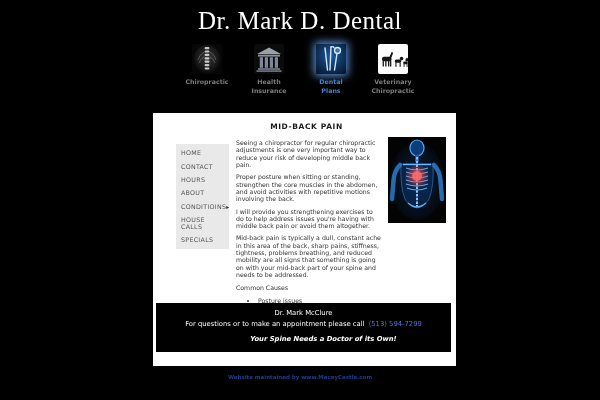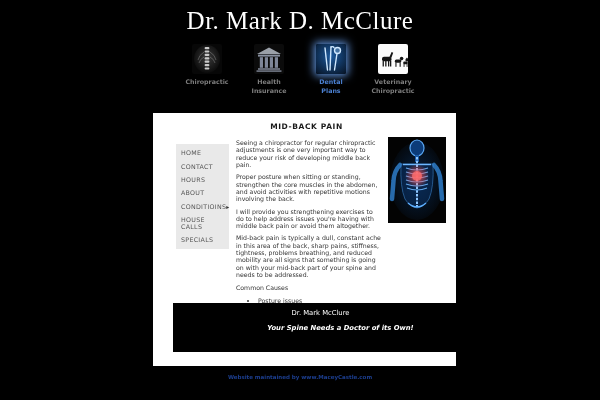--- a/index.html
+++ b/index.html
@@ -52,40 +52,40 @@
   }
   .body-col p { margin:0 0 5px 0; }
   .causes-head { margin-top:6px; }
   .causes-list { margin:5px 0 0 0; padding-left:22px; }
   .causes-list li { margin:0; line-height:1.18; }
   .figure {
     position:absolute; left:235px; top:24px; width:58px; height:86px;
   }
   
   .band {
-    position:absolute; left:20px; top:190px; width:295px; height:49px;
+    position:absolute; left:3px; top:190px; width:295px; height:49px;
     background:#000; color:#fff; text-align:center; font-size:6.8px;
     padding-top:6px; box-sizing:border-box;
   }
   .band .line { line-height:1.35; margin-bottom:1.5px; }
   .band .phone { color:#4a79d6; margin-left:2px; cursor:pointer; }
   .band .email { color:#4a79d6; text-decoration:none; cursor:pointer; display:inline-block; }
   .band .tagline { margin-top:6px; font-weight:bold; font-style:italic;padding-left:40px; }
   
   .credit {
     position:absolute; top:374px; left:0; right:0; text-align:center;
     font-size:5.5px; font-weight:bold; color:#1c3e8f; cursor:pointer;
   }
 </style>
 </head>
 <body>
 
 <div class="page">
 
-  <div class="site-title">Dr. Mark D. McClure</div>
+  <div class="site-title">Dr. Mark D. Dental</div>
 
   <div class="nav">
 
     <div class="nav-item">
       <span class="nav-icon">
         <svg width="30" height="30" viewBox="0 0 30 30">
           <defs>
             <radialGradient id="g-spine" cx="50%" cy="45%" r="60%">
               <stop offset="0%" stop-color="#4d4d4d"></stop>
                 <stop offset="100%" stop-color="#070707"></stop>
@@ -269,19 +269,23 @@
           <path d="M19,51 Q29,55 39,51"></path>
         </g>
         <path d="M20,66 Q29,74 38,66" stroke="#5fb0ff" stroke-width="1.5" fill="none"></path>
         <circle cx="29" cy="39" r="12" fill="url(#g-red)"></circle>
         <circle cx="29" cy="39" r="5" fill="#ff7070" opacity="0.75"></circle>
       </svg>
     </div>
 
     <div class="band">
       <div class="line">Dr. Mark McClure</div>
+      <div class="line">
+        <span>For questions or to make an appointment please call</span>
+        <span class="phone">(513) 594-7299</span>
+      </div>
       <div class="tagline">Your Spine Needs a Doctor of its Own!</div>
     </div>
   </div>
 
   <div class="credit">Website maintained by www.MaceyCastle.com</div>
 
 </div>
 
 </body></html>

